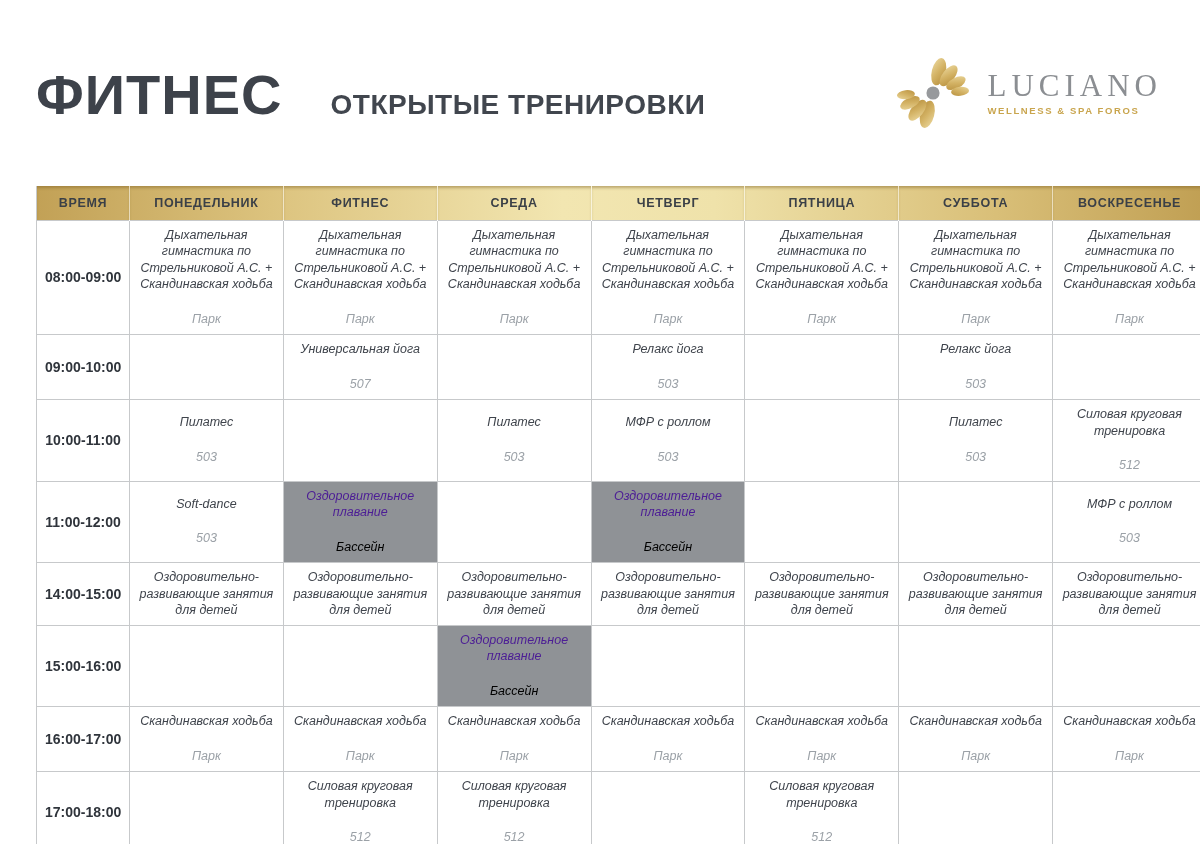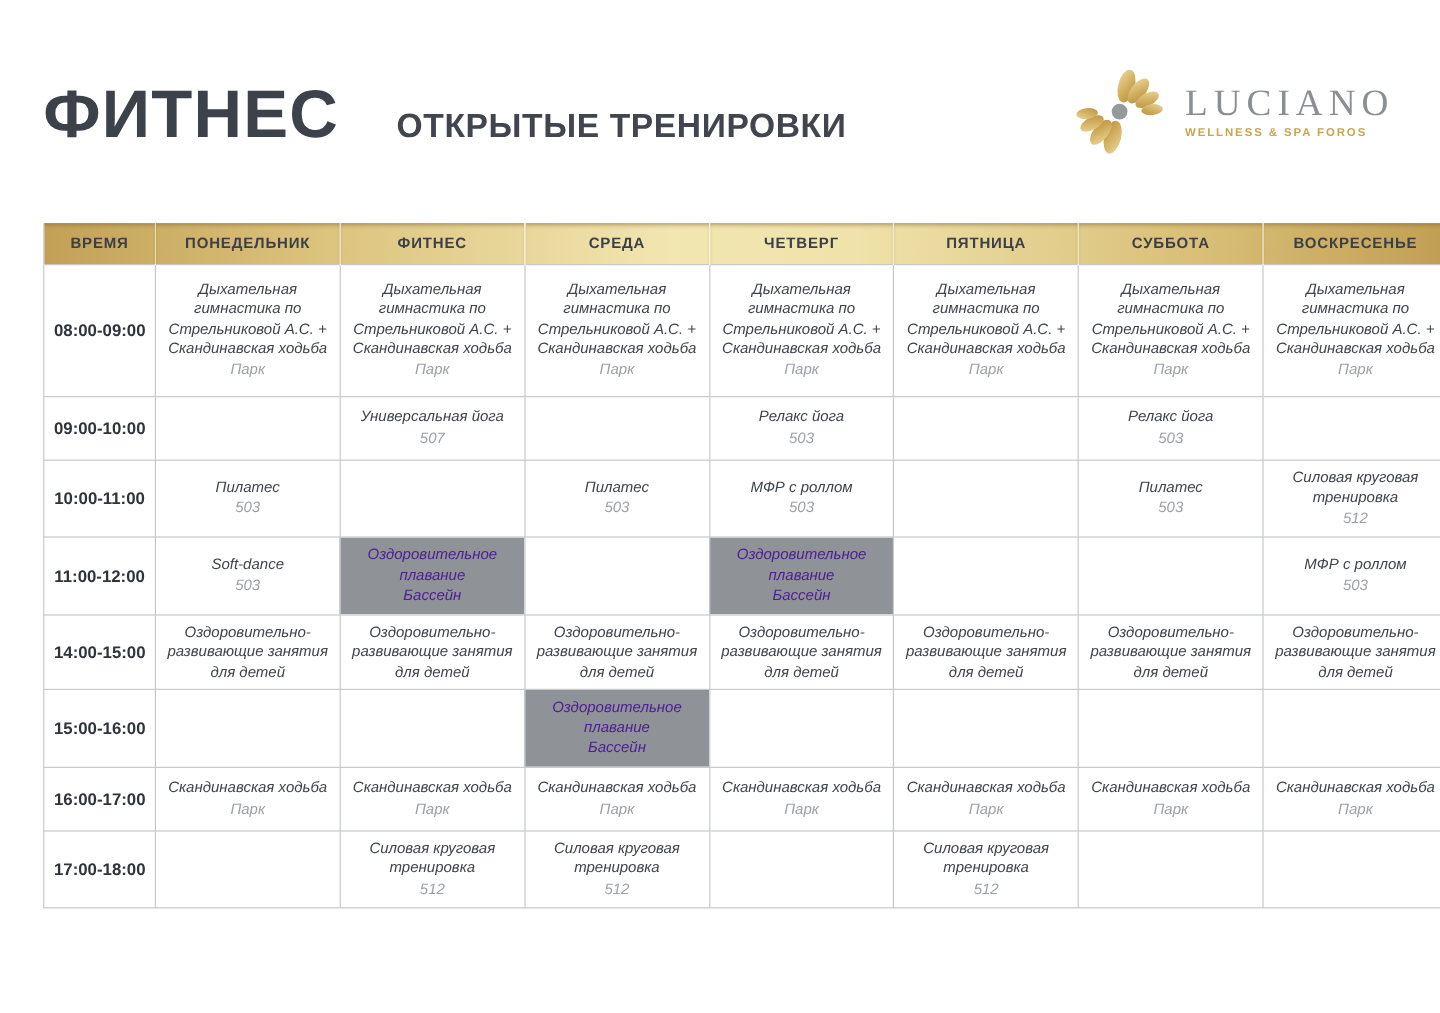--- a/index.html
+++ b/index.html
@@ -48,24 +48,24 @@
   }
   th:first-child { border-left: 1px solid #c7c9cb; }
   th:last-child { border-right: 1px solid #c7c9cb; }
 
   td {
     border: 1px solid #c7c9cb; text-align: center; vertical-align: middle;
     padding: 6px 8px; background: #ffffff;
   }
   td.time-cell { font-size: 14px; font-weight: 700; color: #2f343b; white-space: nowrap; }
   .act-title { font-size: 12.5px; font-weight: 400; color: #3f444c; line-height: 1.32; font-style: italic; }
-  .act-loc { font-size: 12.5px; font-style: italic; color: #9ba1a7; line-height: 1.4; margin-top: 1px; }
+  .act-loc { font-size: 12.5px; font-style: italic; color: #9ba1a7; line-height: 1.4; margin-top: 18px; }
   td.highlight { background: #8f9296; }
   td.highlight .act-title { color: #4c1d95; }
-  td.highlight .act-loc { color: #4c1d95; }
+  td.highlight .act-loc { color: #000000; }
 
   tbody tr.r0 td { height: 110px; }
   tbody tr.r1 td { height: 53px; }
   tbody tr.r2 td { height: 52px; }
   tbody tr.r3 td { height: 53px; }
   tbody tr.r4 td { height: 56px; }
   tbody tr.r5 td { height: 52px; }
   tbody tr.r6 td { height: 53px; }
   tbody tr.r7 td { height: 57px; }
 

